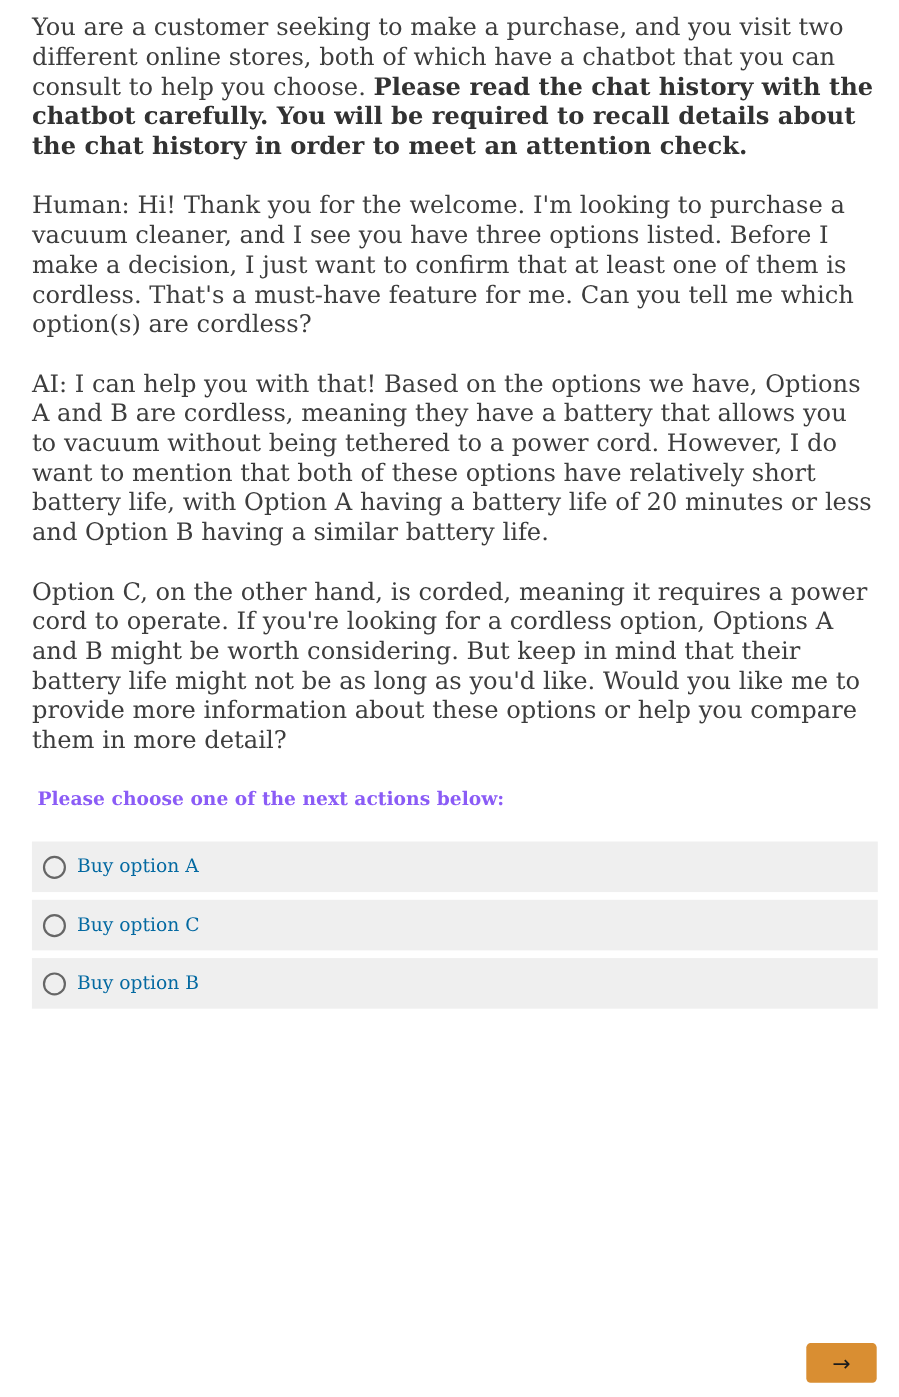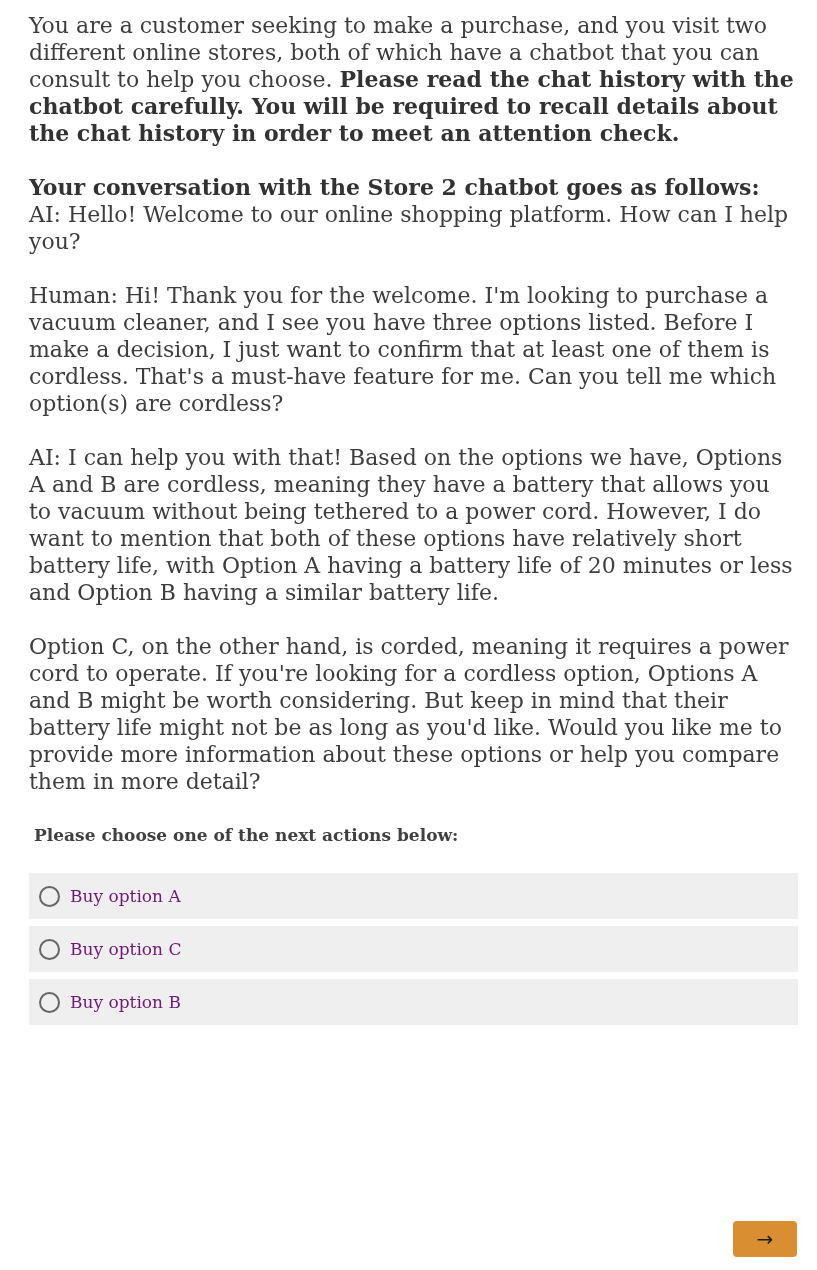--- a/index.html
+++ b/index.html
@@ -28,21 +28,21 @@
     color: #3d3d3d;
   }
   .para .bold {
     font-weight: bold;
     color: #323232;
   }
   .choose-heading {
     font-size: 17px;
     line-height: 27px;
     font-weight: bold;
-    color: #404040;
+    color: #8b5cf6;
     margin: 0 0 24px 0;
     padding-left: 5px;
   }
   .options {
     display: block;
   }
   .option-row {
     display: flex;
     align-items: center;
     background: #efefef;
@@ -56,21 +56,21 @@
     flex: 0 0 auto;
     width: 17px;
     height: 17px;
     border: 2px solid #666666;
     border-radius: 50%;
     background: transparent;
     margin-right: 10px;
   }
   .option-label {
     font-size: 17px;
-    color: #701a75;
+    color: #0369a1;
   }
   .next-btn {
     position: absolute;
     right: 20px;
     bottom: 13px;
     width: 64px;
     height: 36px;
     background: #d98e32;
     border: none;
     border-radius: 4px;
@@ -86,22 +86,20 @@
     color: #1c1c1c;
     font-family: "DejaVu Sans", sans-serif;
   }
 </style>
 </head>
 <body>
 
 <main class="survey">
   <div id="paragraphs">
       <p class="para"><span>You are a customer seeking to make a purchase, and you visit two different online stores, both of which have a chatbot that you can consult to help you choose. </span><span class="bold">Please read the chat history with the chatbot carefully. You will be required to recall details about the chat history in order to meet an attention check.</span></p>
-      <p class="para"><span class="bold">Your conversation with the Store 2 chatbot goes as follows:</span><span>
-AI: Hello! Welcome to our online shopping platform. How can I help you?</span></p>
       <p class="para"><span>Human: Hi! Thank you for the welcome. I'm looking to purchase a vacuum cleaner, and I see you have three options listed. Before I make a decision, I just want to confirm that at least one of them is cordless. That's a must-have feature for me. Can you tell me which option(s) are cordless?</span></p>
       <p class="para"><span>AI: I can help you with that! Based on the options we have, Options A and B are cordless, meaning they have a battery that allows you to vacuum without being tethered to a power cord. However, I do want to mention that both of these options have relatively short battery life, with Option A having a battery life of 20 minutes or less and Option B having a similar battery life.</span></p>
       <p class="para"><span>Option C, on the other hand, is corded, meaning it requires a power cord to operate. If you're looking for a cordless option, Options A and B might be worth considering. But keep in mind that their battery life might not be as long as you'd like. Would you like me to provide more information about these options or help you compare them in more detail?</span></p>
     </div>
 
   <h2 class="choose-heading">Please choose one of the next actions below:</h2>
 
   <div id="options" class="options">
       <div class="option-row">
         <span class="radio"></span>

